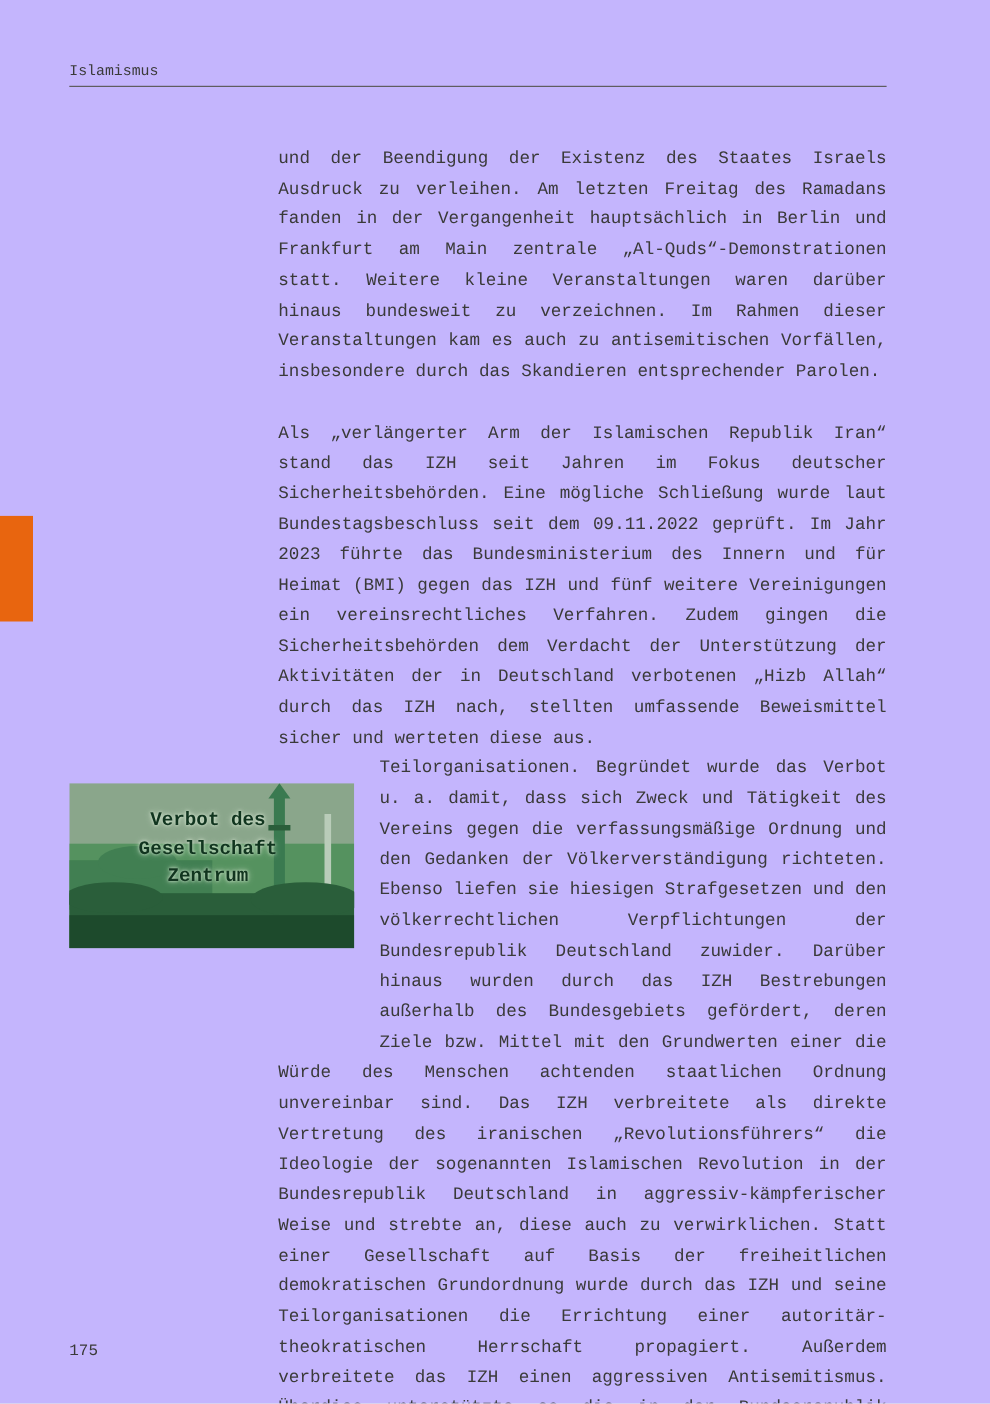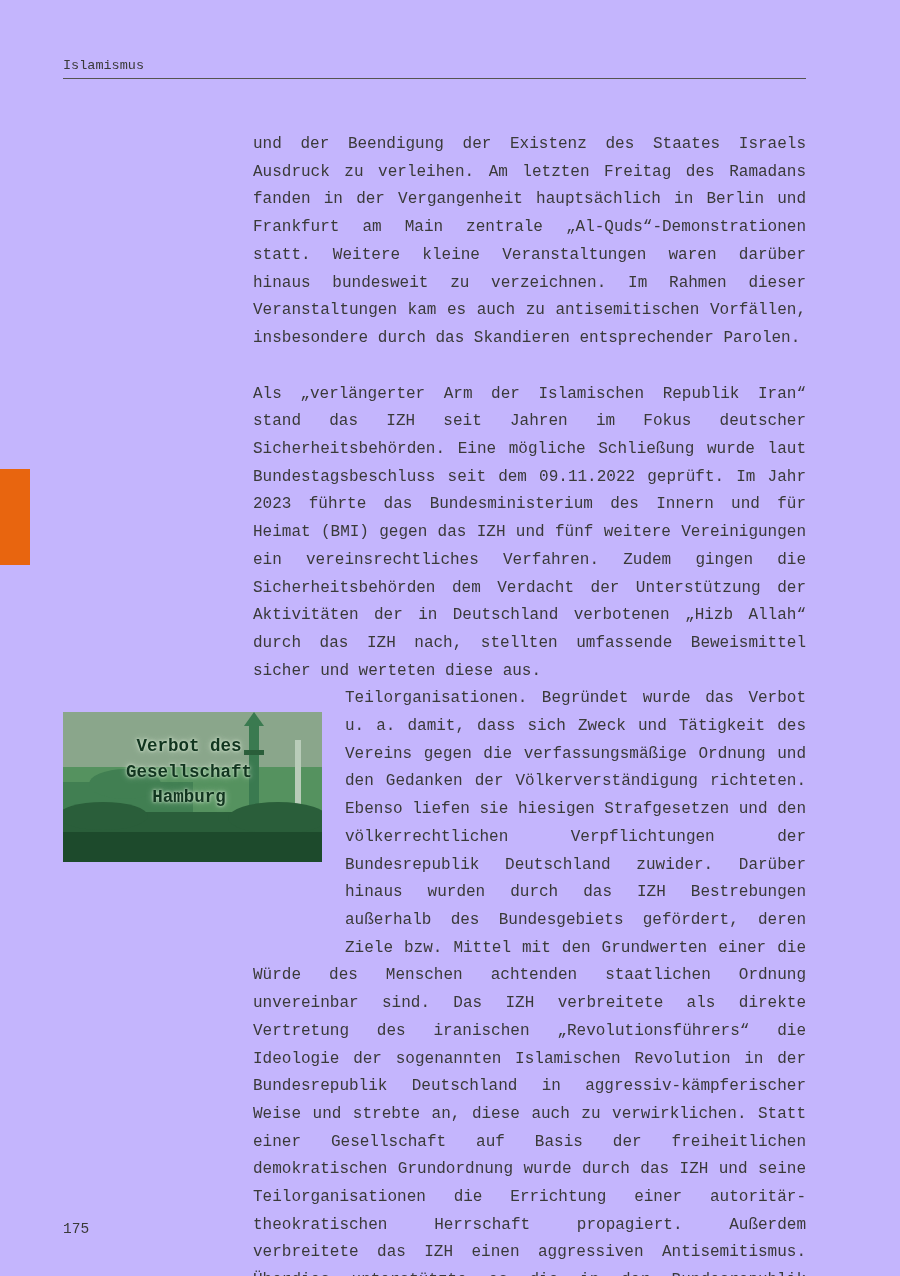--- a/index.html
+++ b/index.html
@@ -112,21 +112,21 @@
           <rect x="181" y="38" width="20" height="5" fill="#2a5e3a"></rect>
           <rect x="232" y="28" width="6" height="86" fill="#b9ccb9"></rect>
           <rect x="0" y="100" width="259" height="50" fill="#2a5e3a"></rect>
           <ellipse cx="40" cy="104" rx="45" ry="14" fill="#2a5e3a"></ellipse>
           <ellipse cx="215" cy="106" rx="50" ry="16" fill="#2a5e3a"></ellipse>
           <rect x="0" y="120" width="259" height="30" fill="#1d4a2c"></rect>
         </svg>
         <figcaption class="izh-caption" style="color: rgb(17, 53, 31);">
           <div>Verbot des</div>
           <div>Gesellschaft</div>
-          <div>Hamburg</div>
+          <div>Zentrum</div>
         </figcaption>
       </figure>
 
       <span>Teilorganisationen. Begründet wurde das Verbot u. a. damit, dass sich Zweck und Tätigkeit des Vereins gegen die verfassungsmäßige Ordnung und den Gedanken der Völkerverständigung richteten. Ebenso liefen sie hiesigen Strafgesetzen und den völkerrechtlichen Verpflichtungen der Bundesrepublik Deutschland zuwider. Darüber hinaus wurden durch das IZH Bestrebungen außerhalb des Bundesgebiets gefördert, deren Ziele bzw. Mittel mit den Grundwerten einer die Würde des Menschen achtenden staatlichen Ordnung unvereinbar sind. Das IZH verbreitete als direkte Vertretung des iranischen „Revolutionsführers“ die Ideologie der sogenannten Islamischen Revolution in der Bundesrepublik Deutschland in aggressiv-kämpferischer Weise und strebte an, diese auch zu verwirklichen. Statt einer Gesellschaft auf Basis der freiheitlichen demokratischen Grundordnung wurde durch das IZH und seine Teilorganisationen die Errichtung einer autoritär-theokratischen Herrschaft propagiert. Außerdem verbreitete das IZH einen aggressiven Antisemitismus. Überdies unterstützte es die in der Bundesrepublik Deutschland mit einem Betätigungsverbot belegte Terrororganisation „Hizb Allah“.</span>
     </div>
 
   </div>
 
   <div class="page-number">175</div>
 

